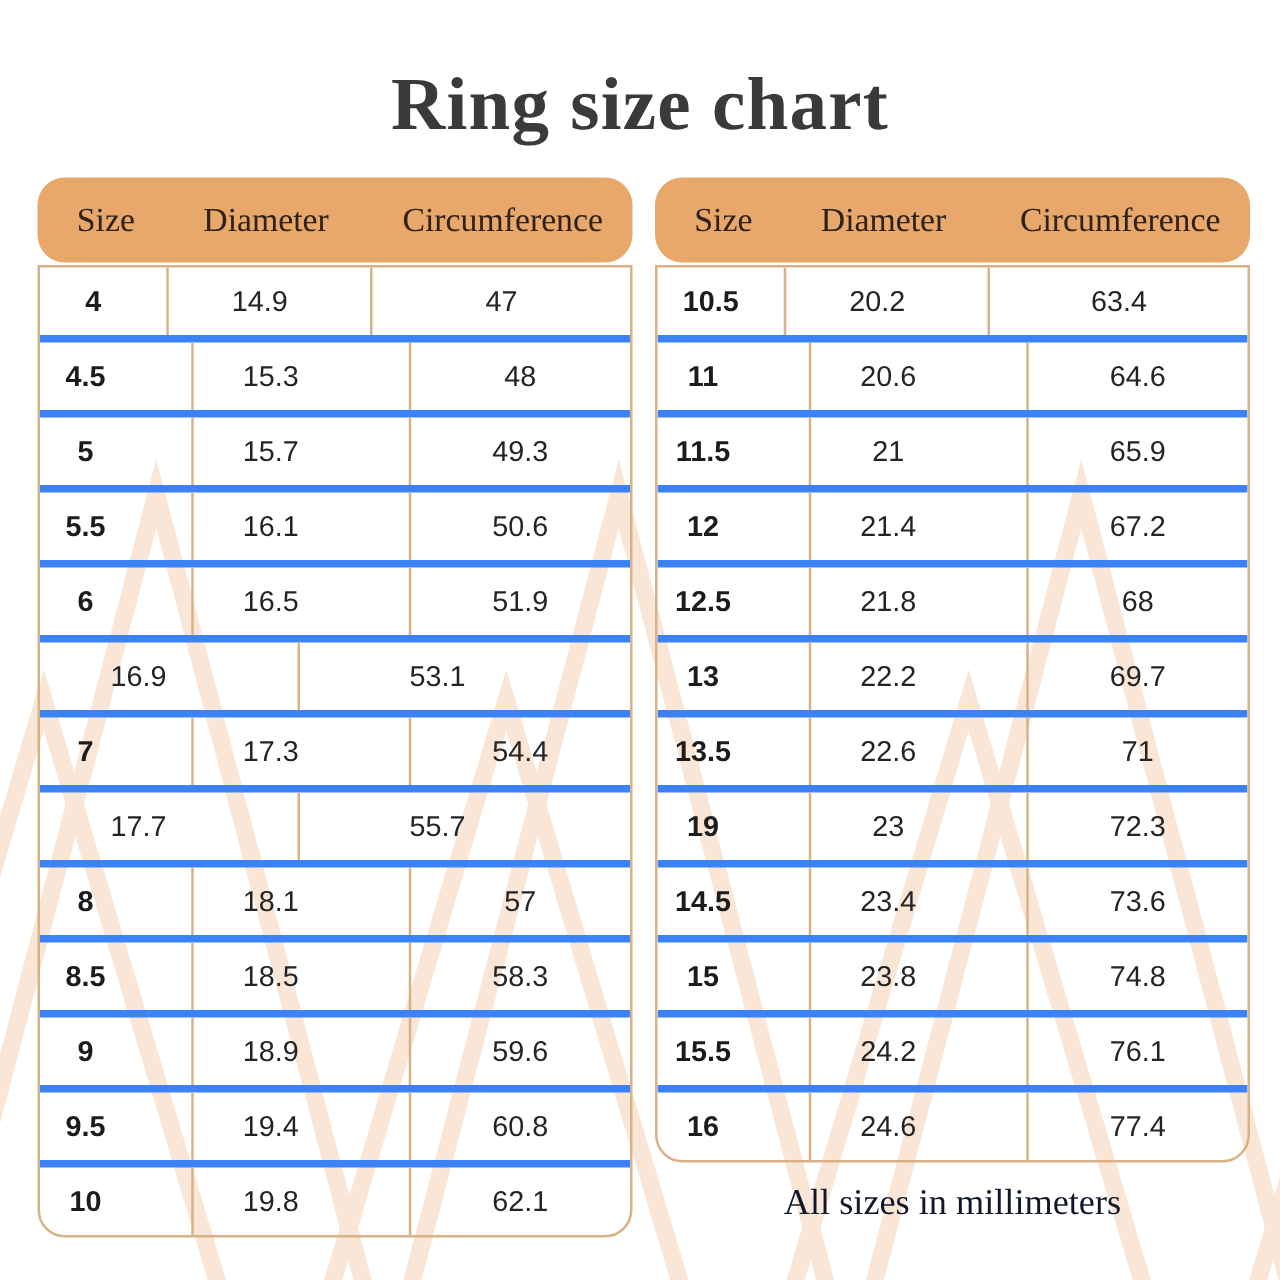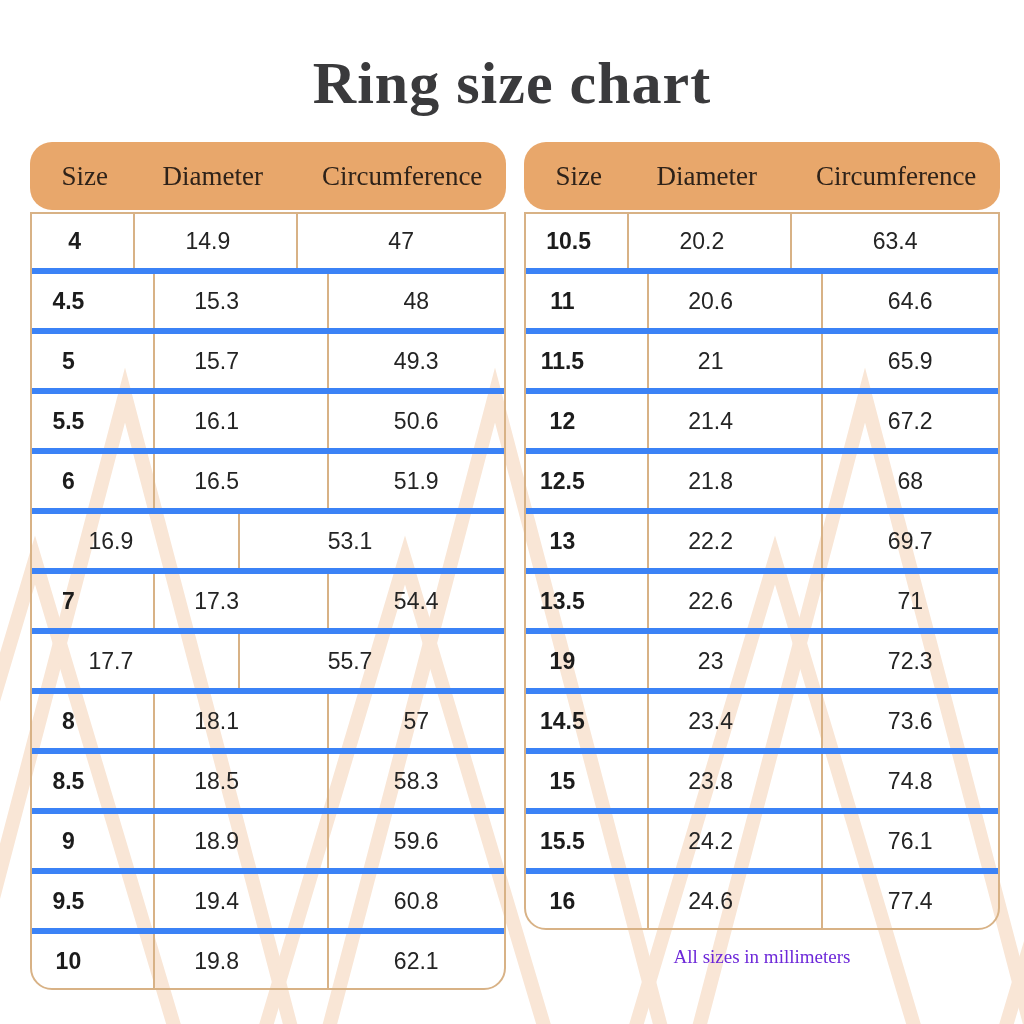--- a/index.html
+++ b/index.html
@@ -69,22 +69,22 @@
   }
   .tcell + .tcell { border-left: 2px solid #d8b286; margin-left: 16px; }
   .c0 { width: 19.4%; font-weight: bold; color: #1c1c1c; }
   .c1 { width: 33.4%; }
   .c2 { width: 47.2%; text-align: center; }
   .thead .c0, .thead .c1, .thead .c2 { font-weight: normal; margin-left: 12px; }
   .footnote {
     margin: 16px 0 0 0;
     text-align: center;
     font-family: "Liberation Serif", serif;
-    font-size: 19px;
-    color: #6d28d9;
+    font-size: 29px;
+    color: #0f172a;
   }
 </style>
 </head>
 <body>
 
 <svg class="bg-pattern" viewBox="0 0 1024 1024" xmlns="http://www.w3.org/2000/svg" aria-hidden="true">
   <polyline points="-60,1100 125,395 310,1100 495,395 680,1100 865,395 1050,1100" fill="none" stroke="#f9e6d6" stroke-width="14"></polyline>
   <polyline points="-150,1180 35,560 220,1180 405,560 590,1180 775,560 960,1180 1145,560" fill="none" stroke="#f9e6d6" stroke-width="14"></polyline>
 </svg>
 

